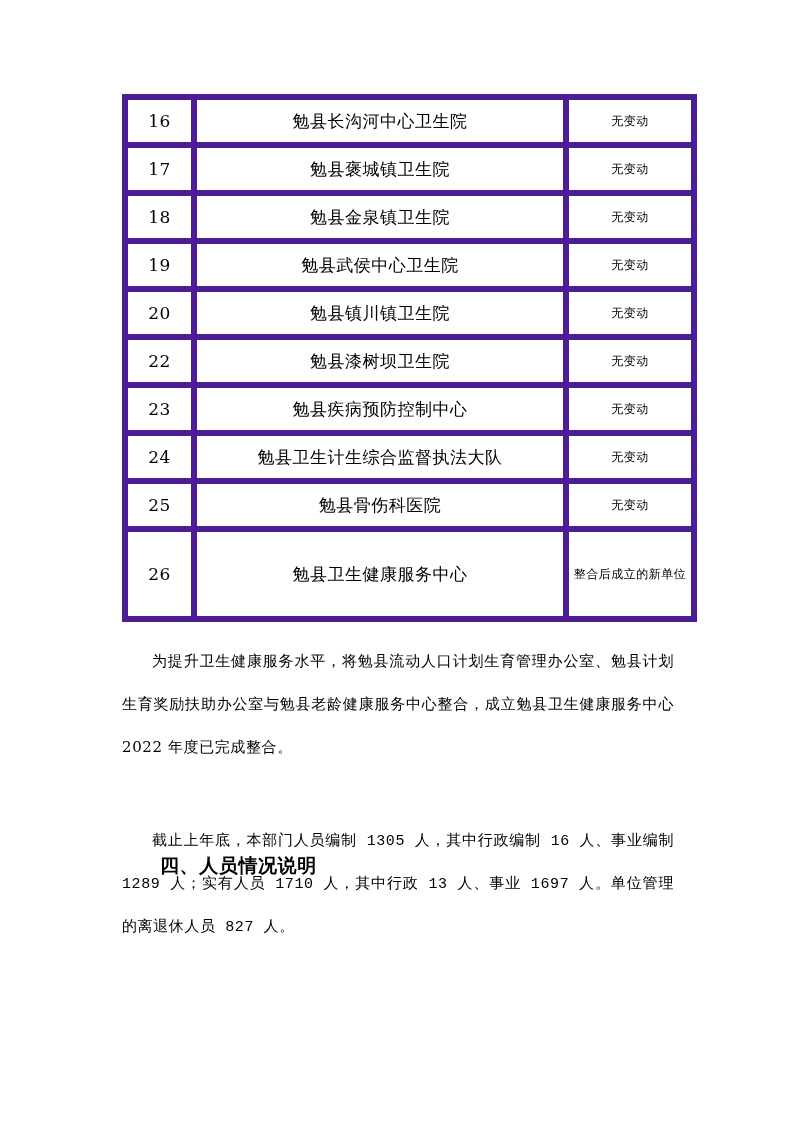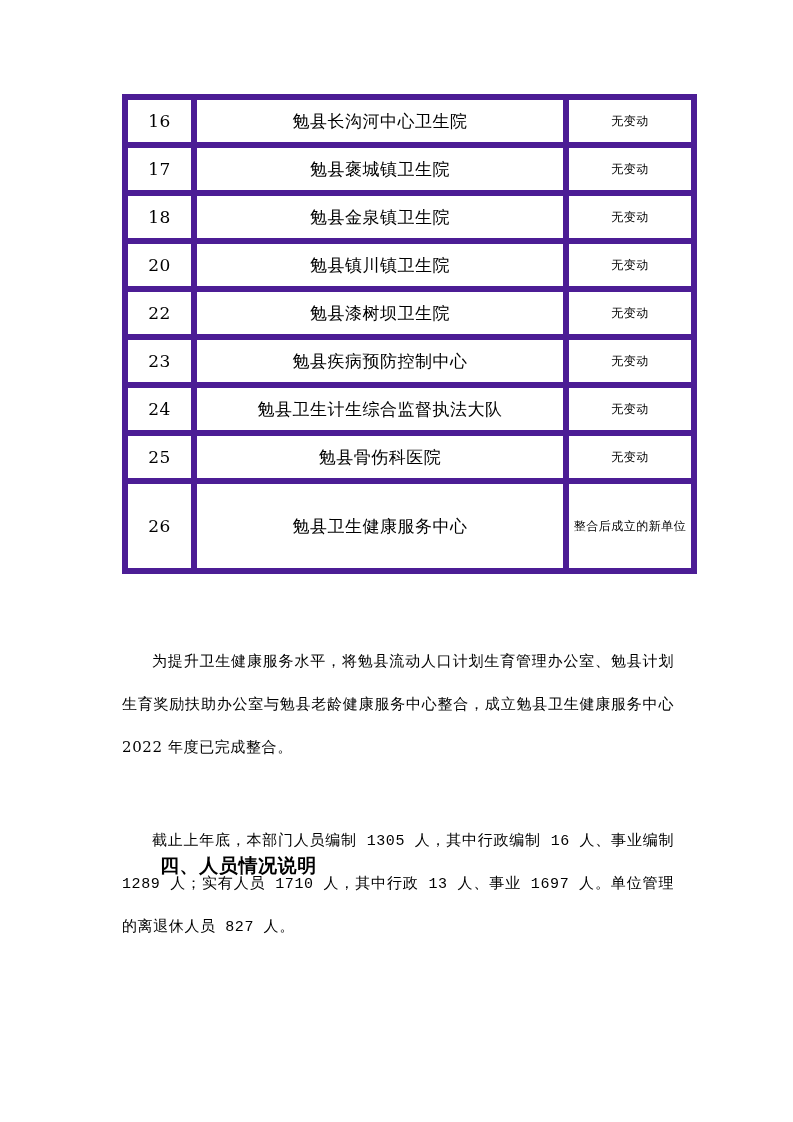--- a/index.html
+++ b/index.html
@@ -97,20 +97,25 @@
         <td class="col-idx">17</td>
         <td class="col-name">勉县褒城镇卫生院</td>
         <td class="col-note note-cell">无变动</td>
       </tr>
       <tr>
         <td class="col-idx">18</td>
         <td class="col-name">勉县金泉镇卫生院</td>
         <td class="col-note note-cell">无变动</td>
       </tr>
       <tr>
+        <td class="col-idx">19</td>
+        <td class="col-name">勉县武侯中心卫生院</td>
+        <td class="col-note note-cell">无变动</td>
+      </tr>
+      <tr>
         <td class="col-idx">20</td>
         <td class="col-name">勉县镇川镇卫生院</td>
         <td class="col-note note-cell">无变动</td>
       </tr>
       <tr>
         <td class="col-idx">22</td>
         <td class="col-name">勉县漆树坝卫生院</td>
         <td class="col-note note-cell">无变动</td>
       </tr>
       <tr>

